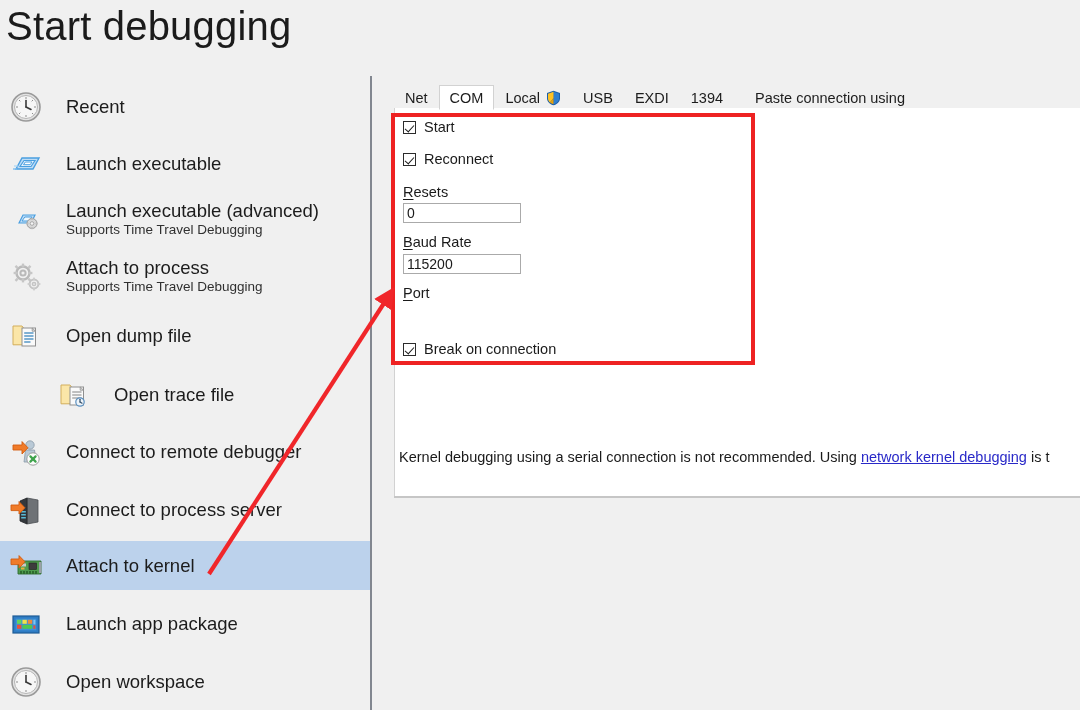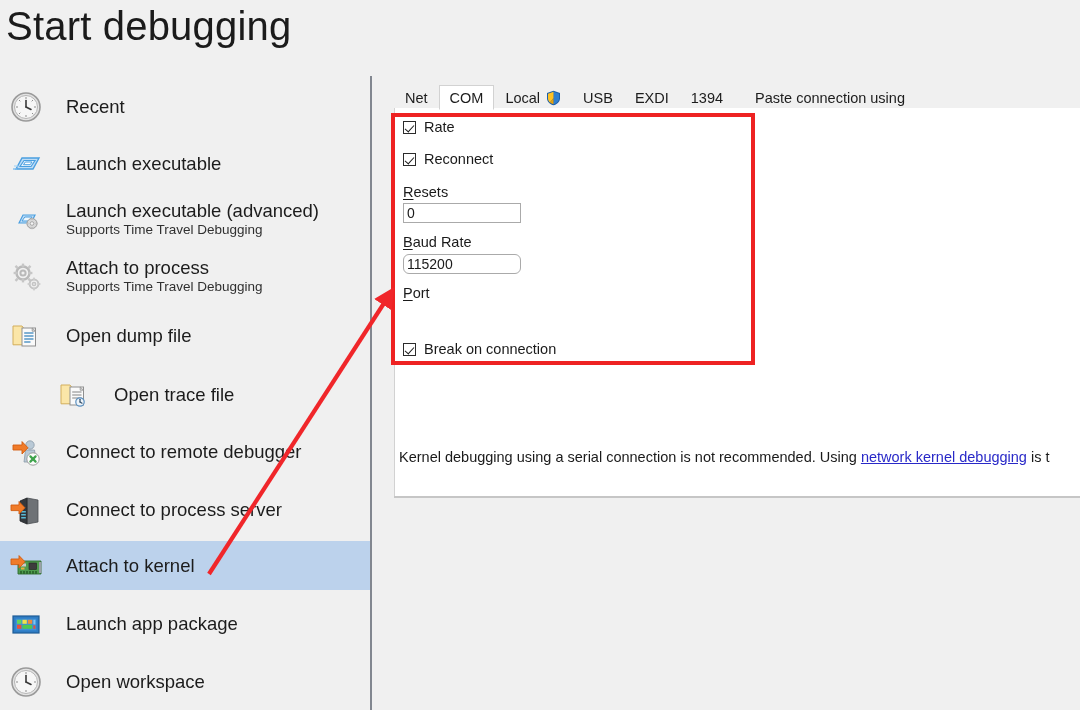--- a/index.html
+++ b/index.html
@@ -506,37 +506,37 @@
     <div class="tab">
       <span>1394</span>
     </div>
     <div class="tab" style="margin-left:10px;">
       <span>Paste connection using</span>
     </div>
   </div>
 
   <div class="chk-row" style="left:23px; top:43px;">
     <span class="chk-box checked"></span>
-    <span class="chk-label">Rate</span>
+    <span class="chk-label">Start</span>
   </div>
 
   <div class="chk-row" style="left:23px; top:75px;">
     <span class="chk-box checked"></span>
     <span class="chk-label">Reconnect</span>
   </div>
 
   <div class="fld-label" style="left:23px; top:108px;">
     <span class="acc">R</span><span>esets</span>
   </div>
   <input class="txtbox" style="left: 23px; top: 127px; width: 118px;" type="text" value="0">
 
   <div class="fld-label" style="left:23px; top:158px;">
     <span class="acc">B</span><span>aud Rate</span>
   </div>
-  <input class="txtbox" style="left: 23px; top: 178px; width: 118px; border-radius: 6px;" type="text" value="115200">
+  <input class="txtbox" style="left: 23px; top: 178px; width: 118px;" type="text" value="115200">
 
   <div class="fld-label" style="left:23px; top:209px;">
     <span class="acc">P</span><span>ort</span>
   </div>
 
   <div class="chk-row" style="left:23px; top:265px;">
     <span class="chk-box checked"></span>
     <span class="chk-label">Break on connection</span>
   </div>
 

